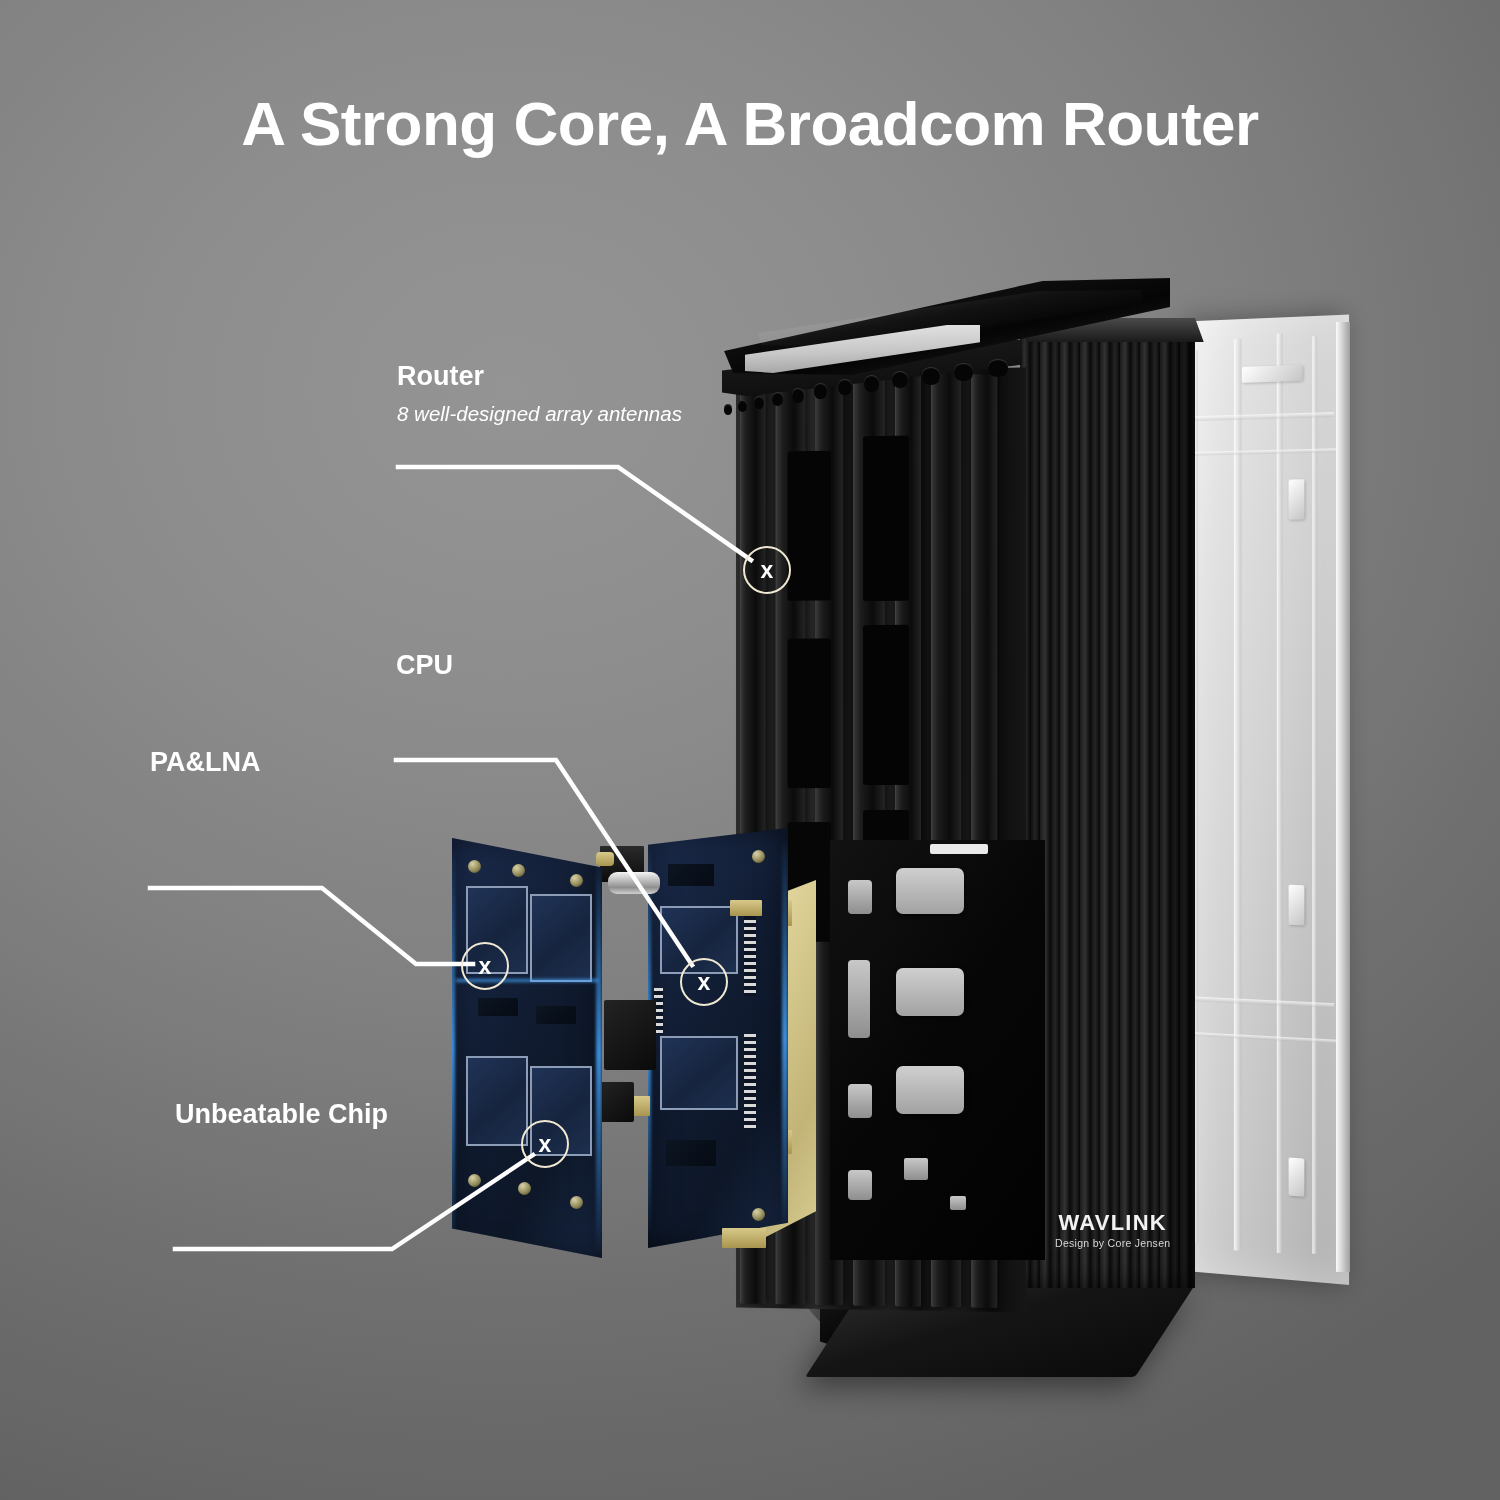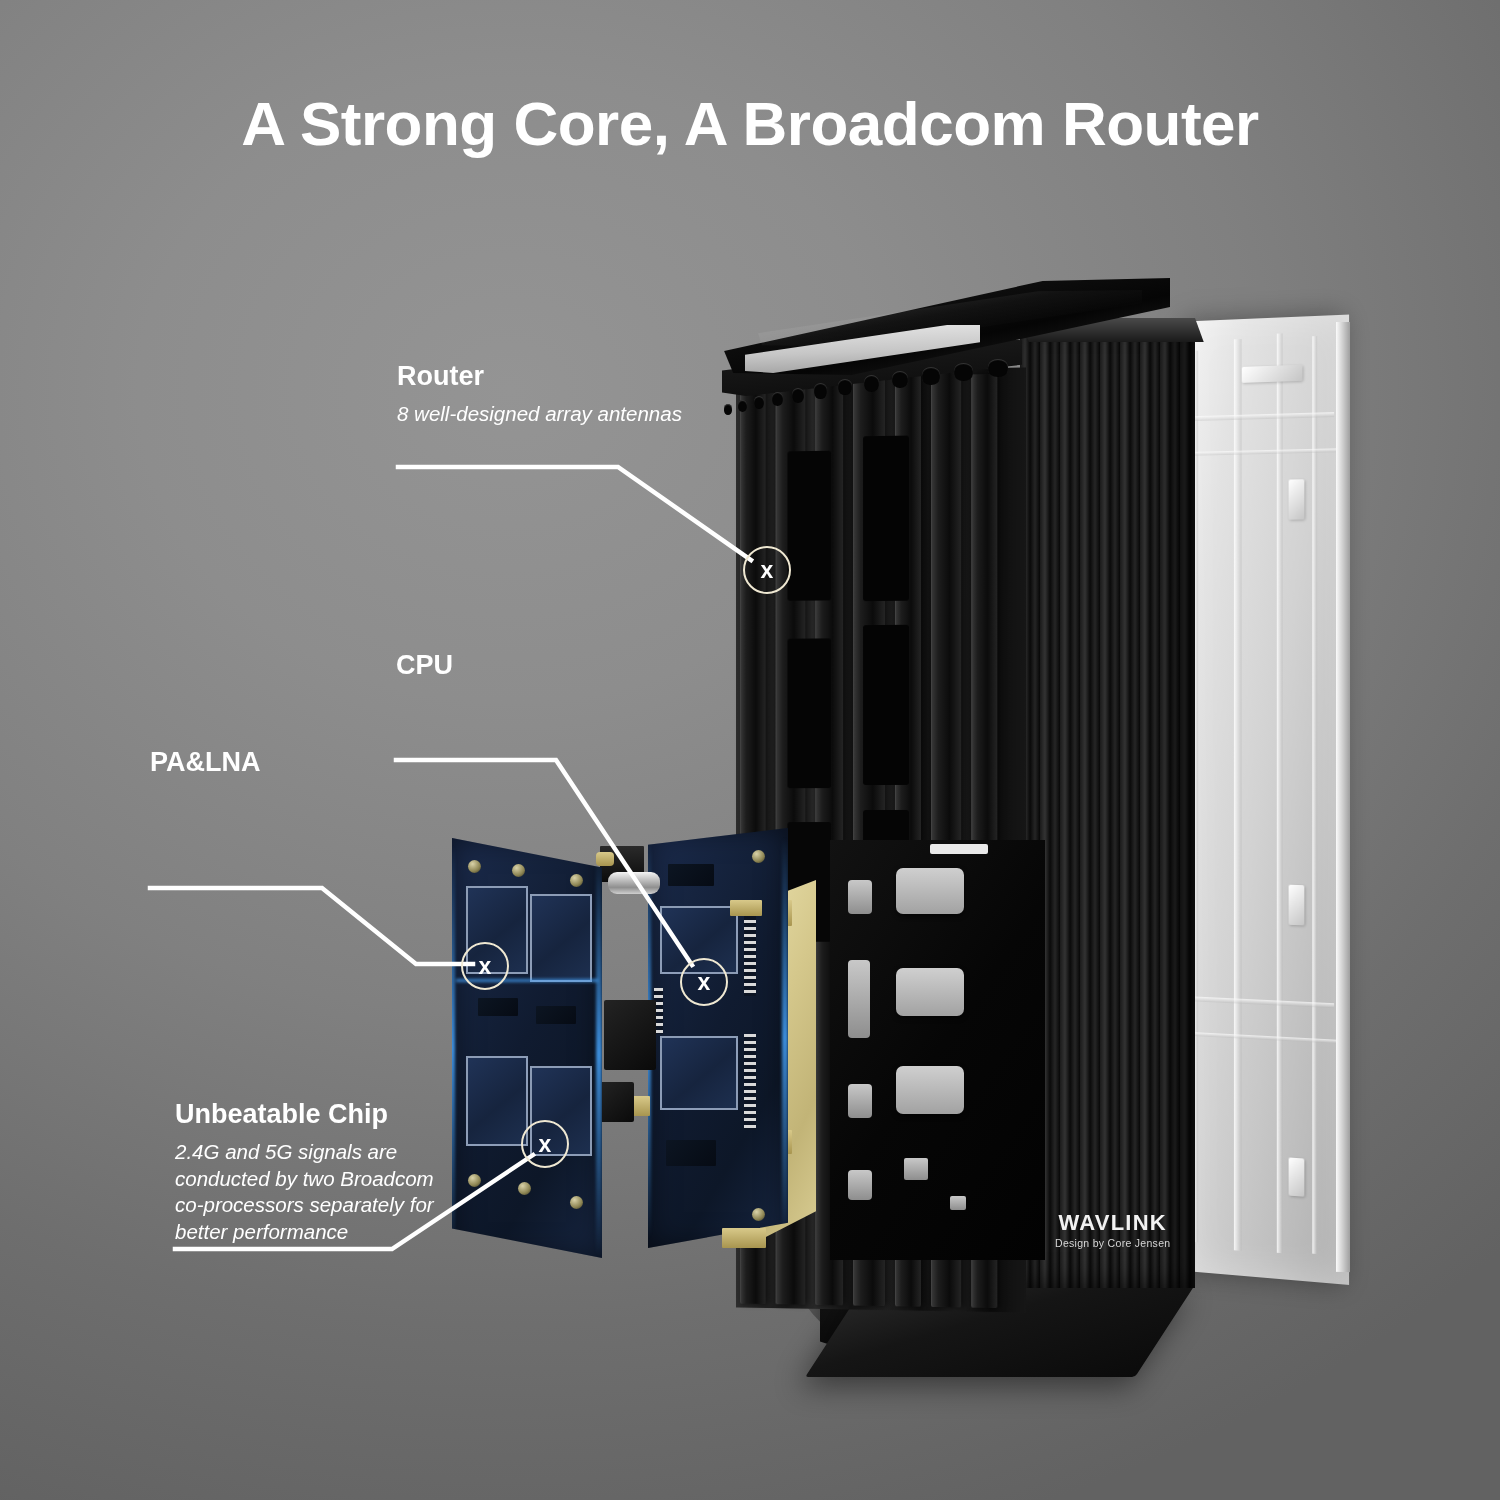--- a/index.html
+++ b/index.html
@@ -468,16 +468,15 @@
   <div class="callout" id="callout-cpu">
     <div class="c-title">CPU</div>
   </div>
 
   <div class="callout" id="callout-palna">
     <div class="c-title">PA&amp;LNA</div>
   </div>
 
   <div class="callout" id="callout-netchip">
     <div class="c-title">Unbeatable Chip</div>
-    <div class="c-body">2.4G and 5G signals are conducted by two Broadcom co-processors separately for better performance</div>
   </div>
 
 </div>
 
 </body></html>

